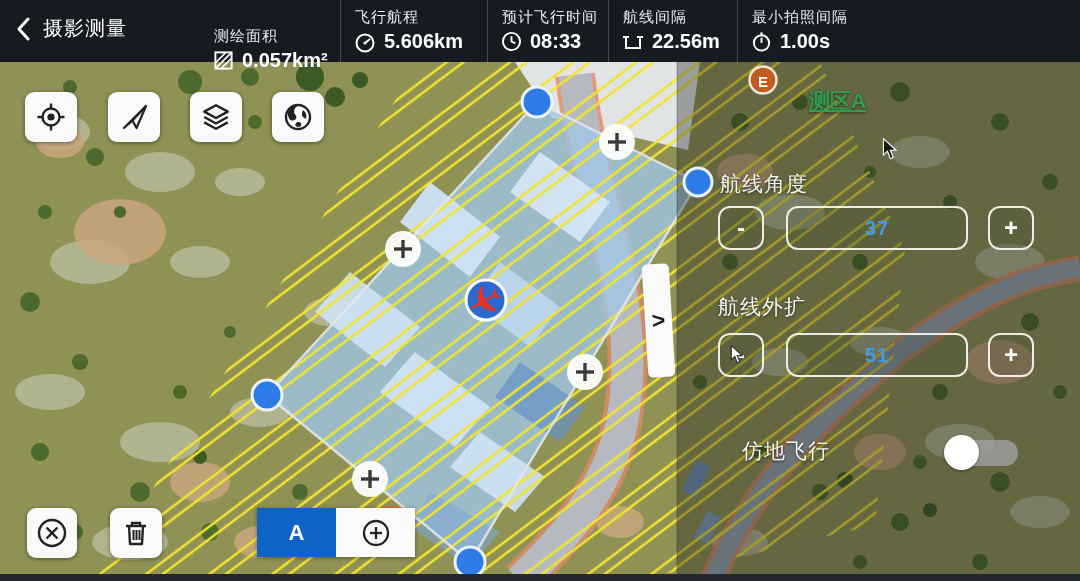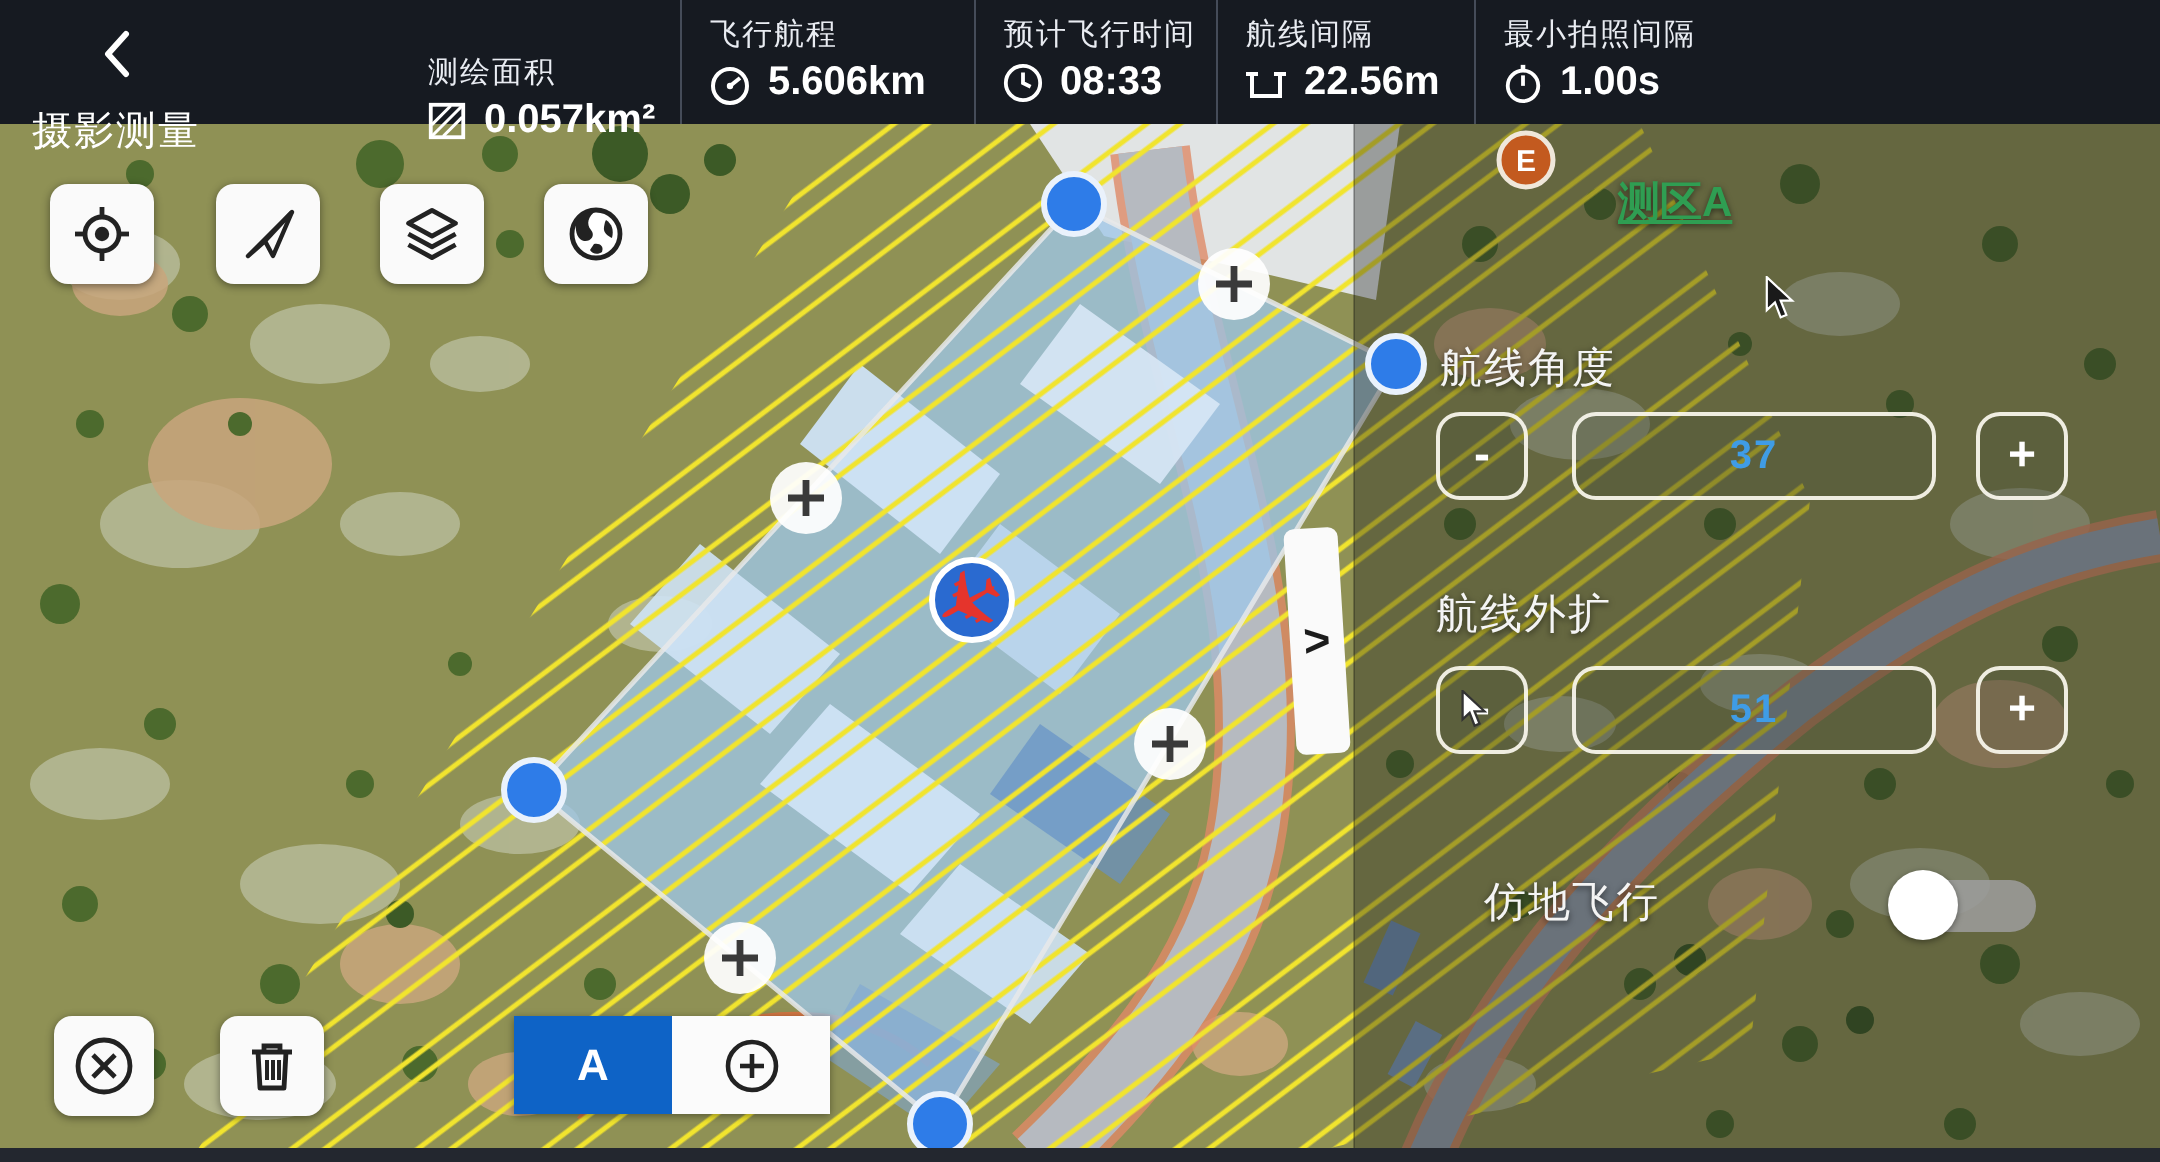--- a/index.html
+++ b/index.html
@@ -1,19 +1,19 @@
 <!DOCTYPE html>
 <html><head>
 <meta charset="utf-8">
 <style>
   html,body{margin:0;padding:0;background:#000;font-family:"Liberation Sans","DejaVu Sans",sans-serif;}
   .screen{position:relative;width:1080px;height:581px;overflow:hidden;background:#8f9155;}
   
   .hdr{position:absolute;left:0;top:0;width:1080px;height:62px;background:#161a21;z-index:40;}
-  .back{position:absolute;left:16px;top:15px;display:flex;align-items:center;gap:13px;color:#fff;font-size:20px;letter-spacing:1px;cursor:pointer;flex-direction:column;}
+  .back{position:absolute;left:16px;top:15px;display:flex;align-items:center;gap:13px;color:#fff;font-size:20px;letter-spacing:1px;cursor:pointer;}
   .stat{position:absolute;top:0;height:62px;border-left:1px solid #454c59;}
   .stat.first{border-left:none;margin-top:19px;}
   .stat-label{position:absolute;top:8px;left:14px;font-size:15px;color:#e9ecf2;white-space:nowrap;letter-spacing:1px;}
   .stat-value{position:absolute;top:30px;left:13px;display:flex;align-items:center;gap:8px;font-size:20px;font-weight:bold;color:#fff;white-space:nowrap;}
   .stat-value svg{flex:0 0 auto;}
   
   .map{position:absolute;left:0;top:62px;width:1080px;height:519px;}
   .mbtn{position:absolute;width:52px;height:50px;background:#fafafa;border-radius:9px;display:flex;align-items:center;justify-content:center;box-shadow:0 1px 4px rgba(0,0,0,.45);cursor:pointer;z-index:30;}
   .seg{position:absolute;left:257px;top:446px;width:158px;height:49px;display:flex;z-index:30;box-shadow:0 1px 4px rgba(0,0,0,.4);}
   .seg-a{width:79px;height:49px;background:#0e63c6;color:#fff;font-size:22px;font-weight:bold;display:flex;align-items:center;justify-content:center;cursor:pointer;}

